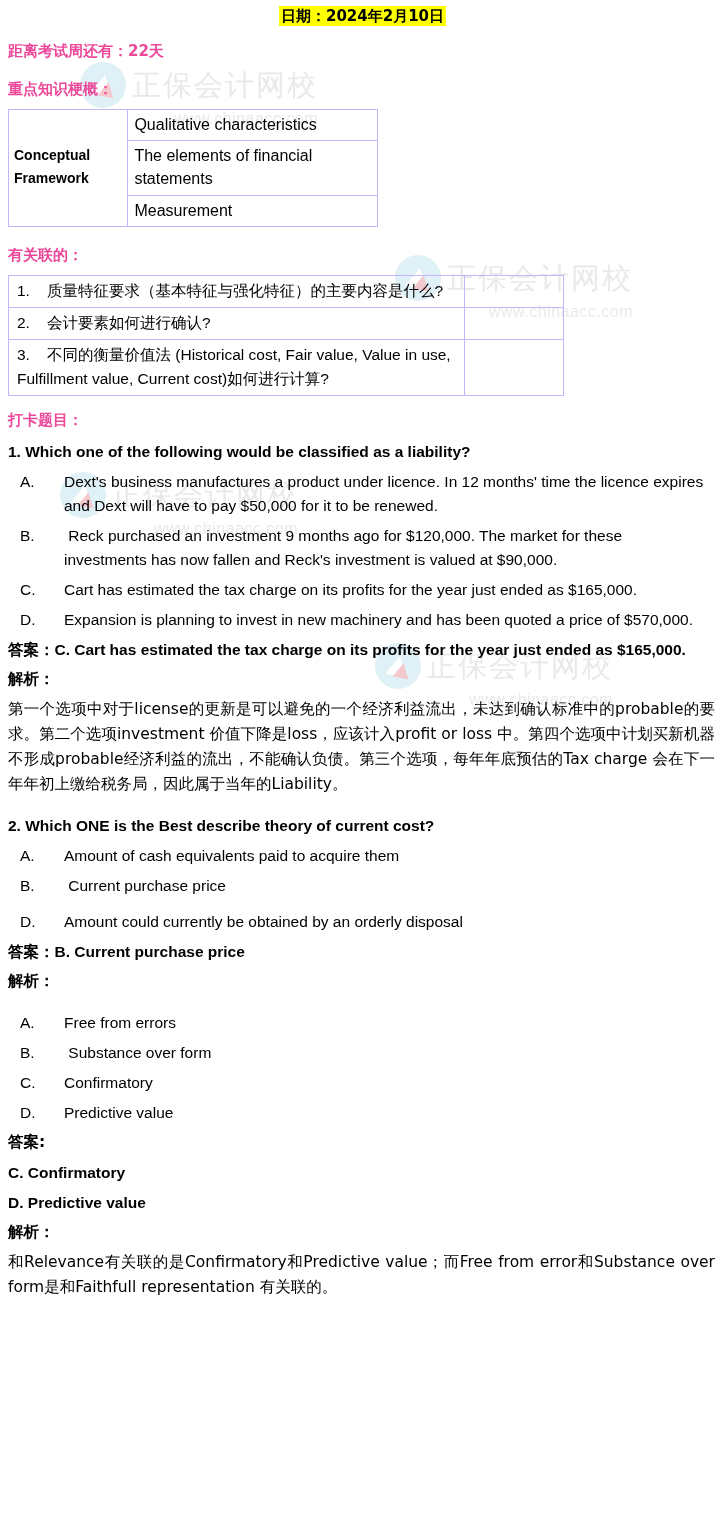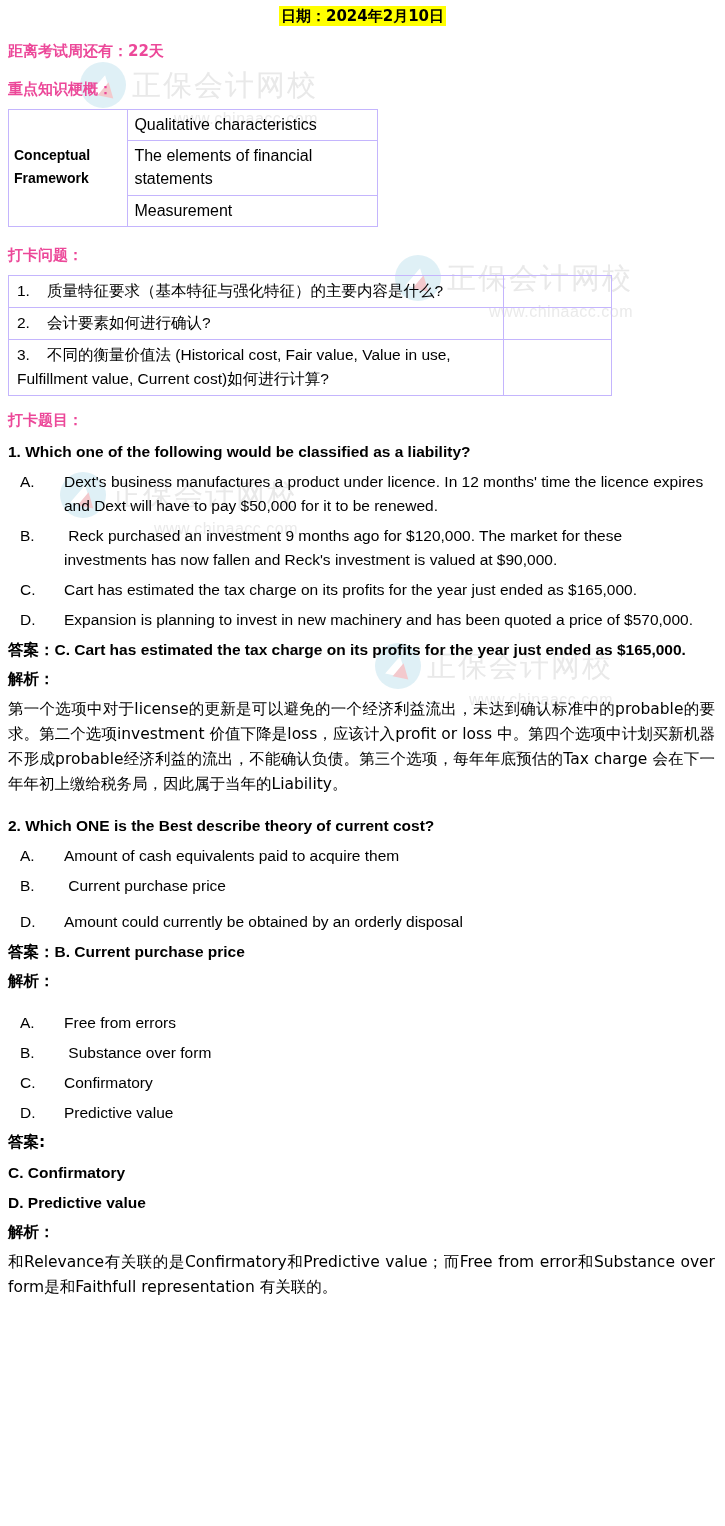--- a/index.html
+++ b/index.html
@@ -140,21 +140,21 @@
     line-height: 1.7;
     padding-left: 5px;
     padding-right: 2px;
   }
   .t-concept td.right-cell {
     width: 254px;
     font-size: 16px;
   }
   .t-concept td.right-cell.tall { line-height: 1.45; }
 
-  .t-questions { width: 604px; }
+  .t-questions { width: 556px; }
   .t-questions td.q-cell {
     width: 458px;
     font-size: 15.5px;
     line-height: 1.55;
     padding: 3px 5px 4px 8px;
   }
   .t-questions td.blank-cell {
     width: 90px;
   }
   .qnum { display: inline-block; min-width: 30px; }
@@ -263,21 +263,21 @@
     <tr>
       <td class="right-cell tall">The elements of financial statements</td>
     </tr>
     <tr>
       <td class="right-cell">Measurement</td>
     </tr>
   </tbody>
     </table>
 
   <div class="sp18"></div>
-  <p class="red-head">打卡问题：</p>
+  <p class="red-head">有关联的：</p>
 
   <div class="sp10"></div>
   <table class="t-questions">
     <tbody>
         <tr>
       <td class="q-cell"><span class="qnum">1.</span><span>质量特征要求（基本特征与强化特征）的主要内容是什么?</span></td>
       <td class="blank-cell"></td>
     </tr>
     <tr>
       <td class="q-cell"><span class="qnum">2.</span><span>会计要素如何进行确认?</span></td>

